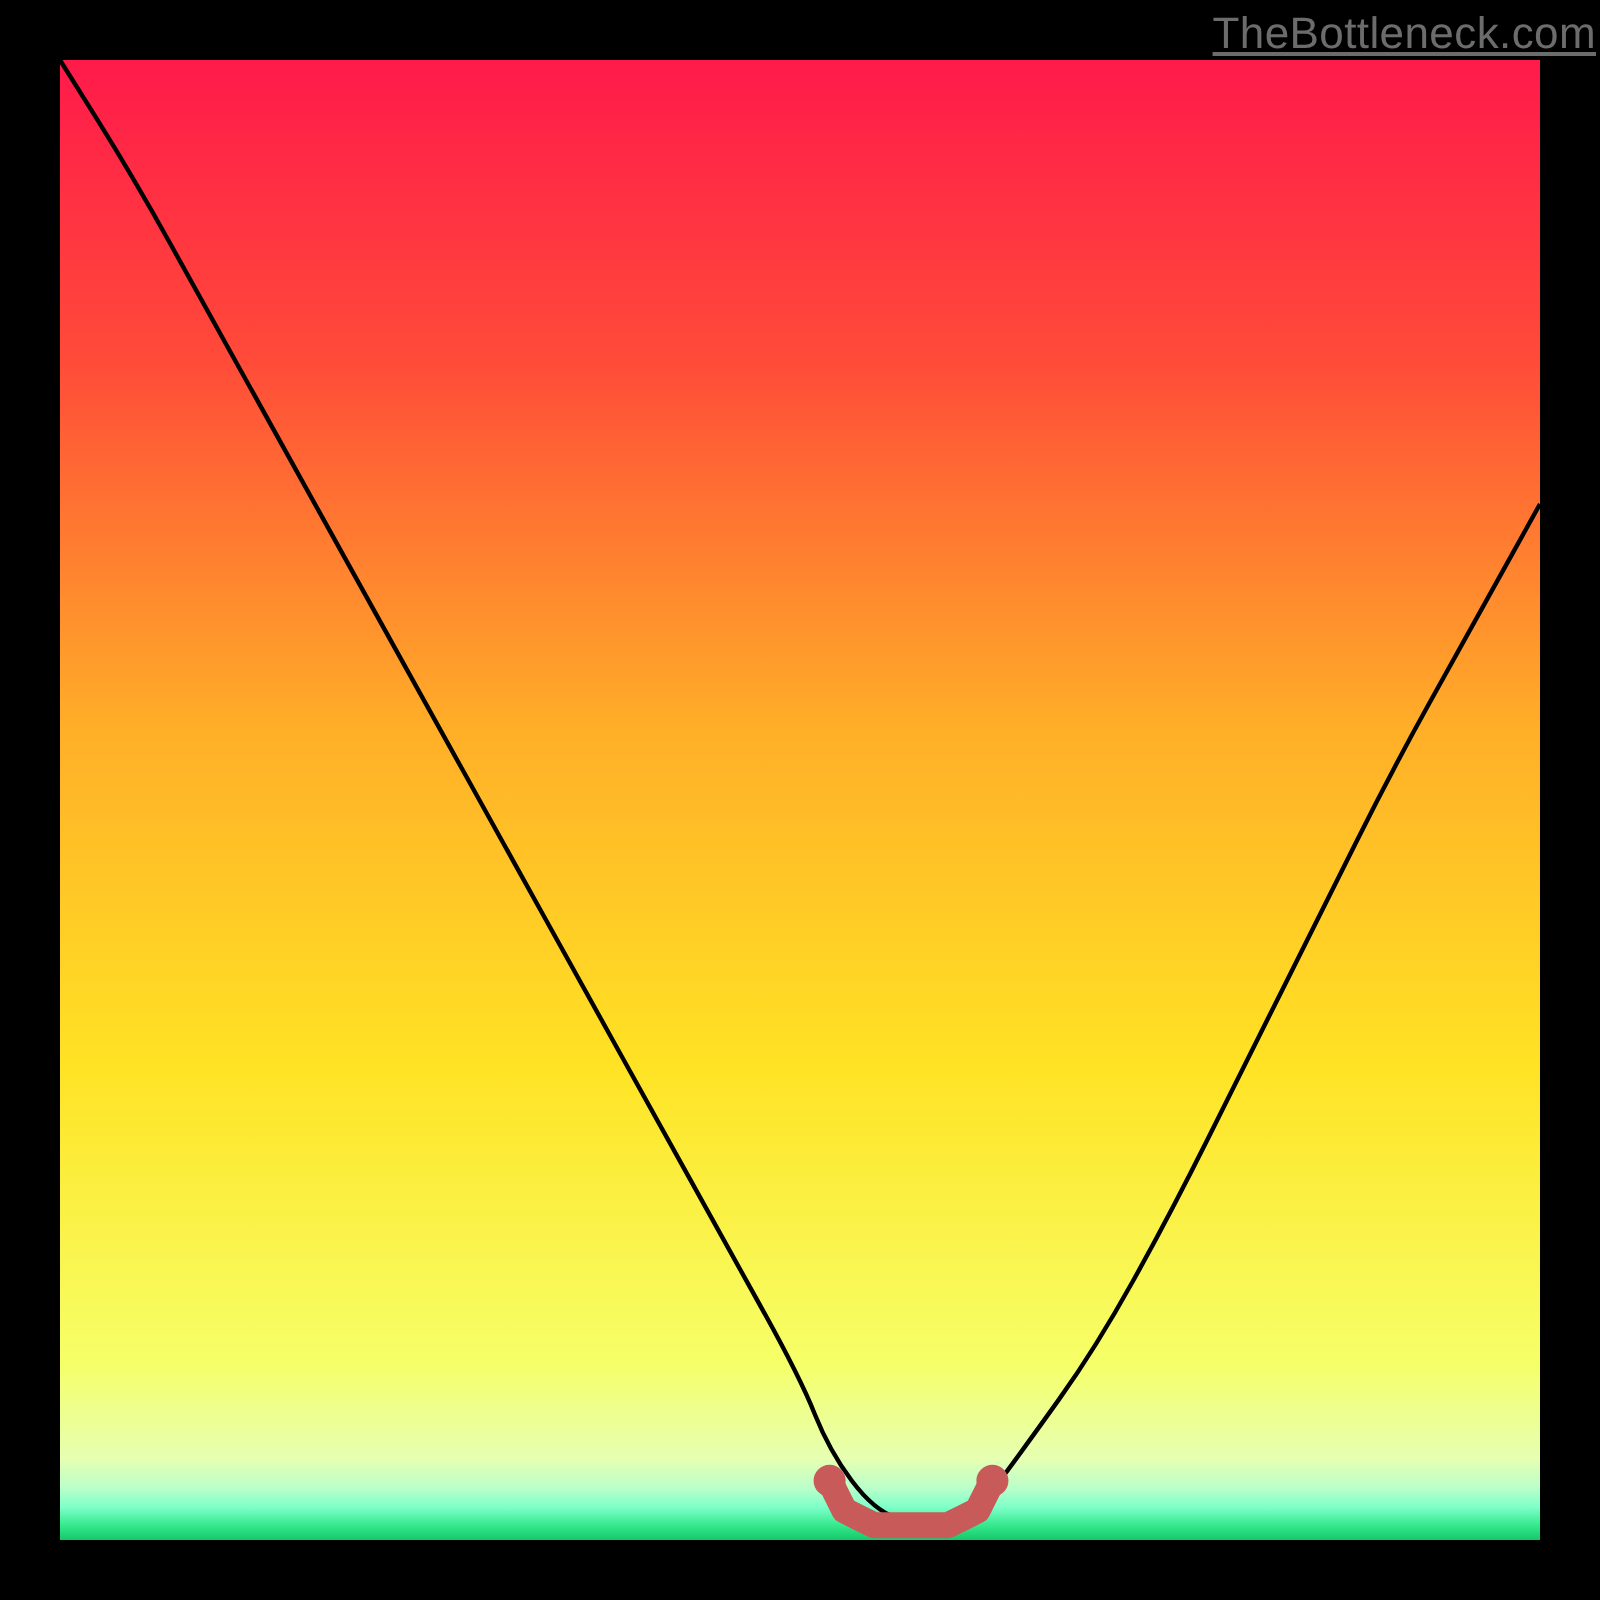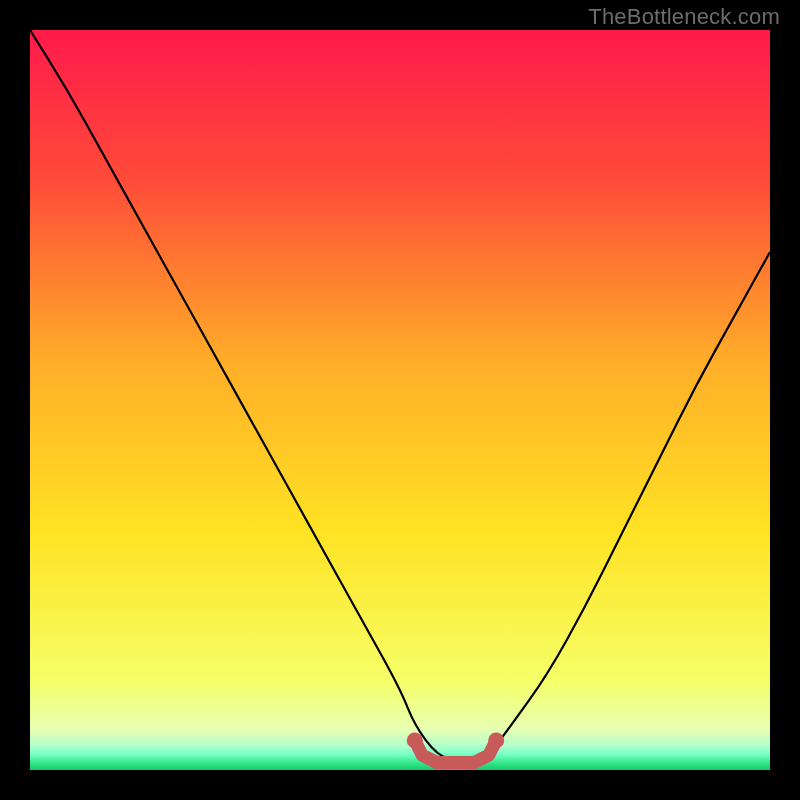--- a/index.html
+++ b/index.html
@@ -20,26 +20,27 @@
     position: absolute;
     left: 30px;
     top: 30px;
     width: 740px;
     height: 740px;
     overflow: hidden;
   }
   .watermark {
     position: absolute;
     top: 4px;
-    right: 20px;
+    right: 2px;
     font-family: Arial, Helvetica, sans-serif;
     font-size: 22px;
     color: #6c6c6c;
     letter-spacing: 0.2px;
     user-select: none;
+    text-decoration: underline;
   }
   svg { display: block; }
 </style>
 </head>
 <body>
 
 <div class="frame">
   <div class="plot-area">
     <svg id="chart-svg" width="740" height="740" viewBox="0 0 740 740">
       <defs>

